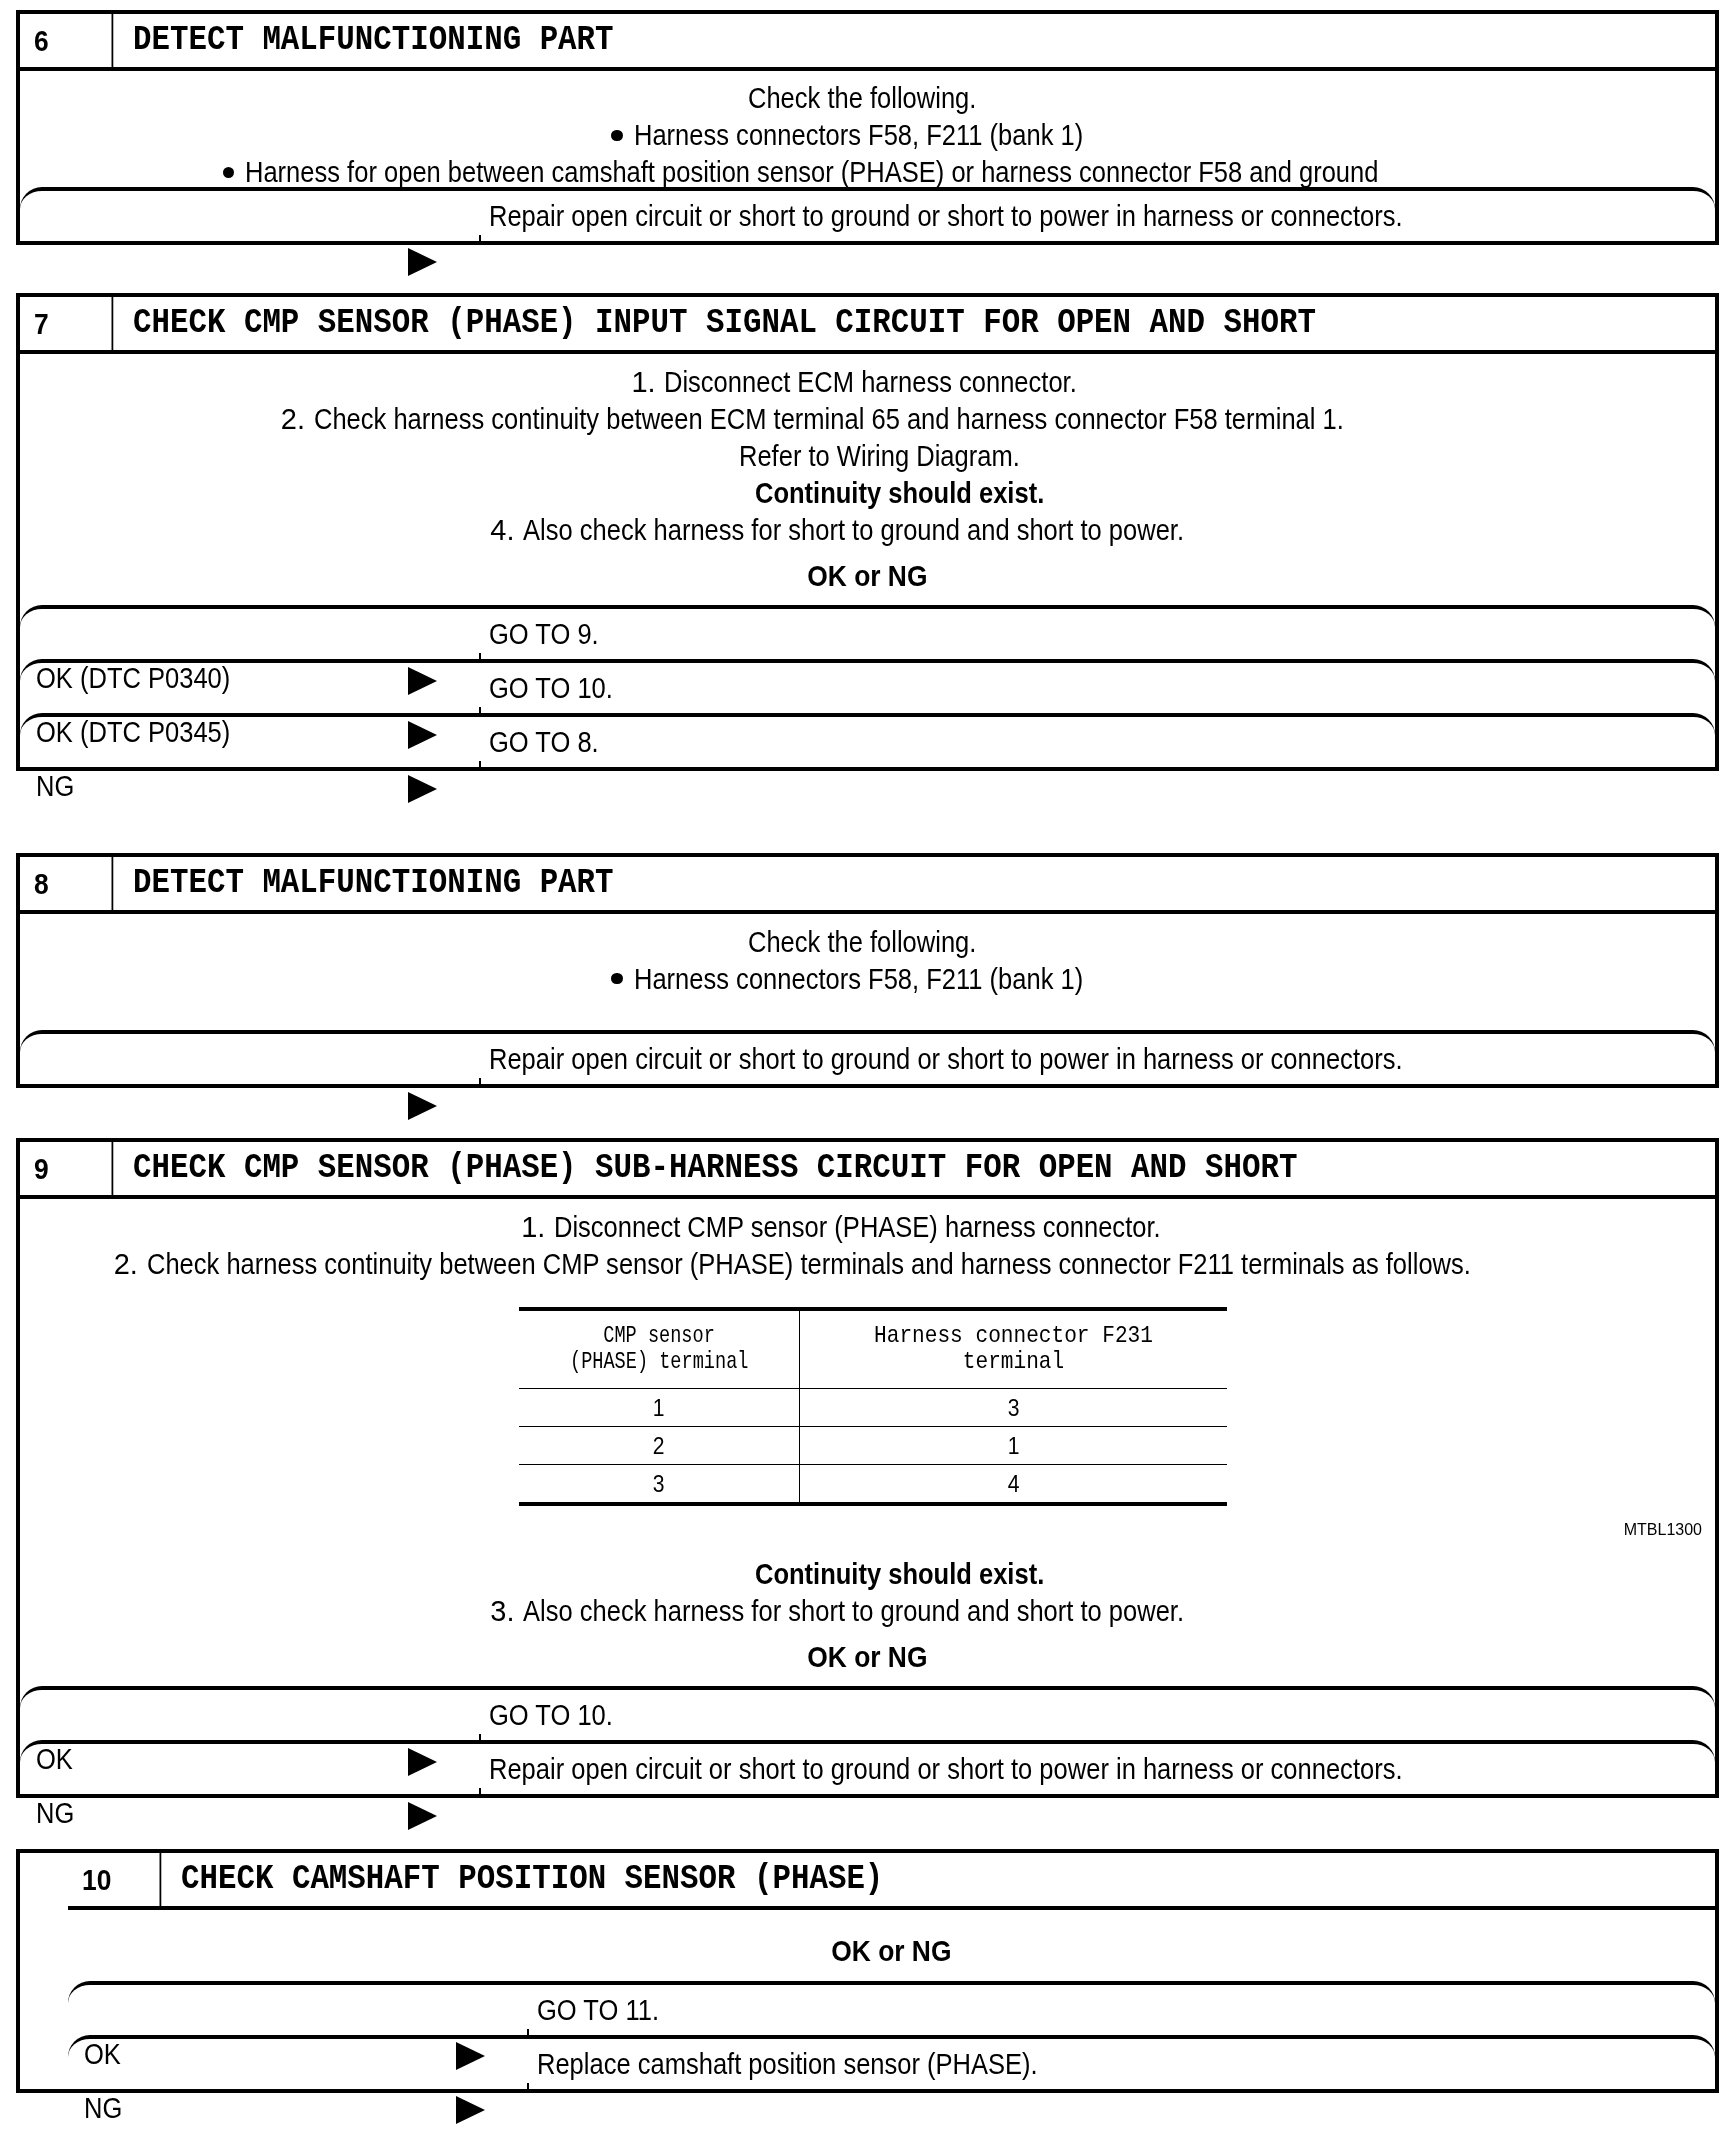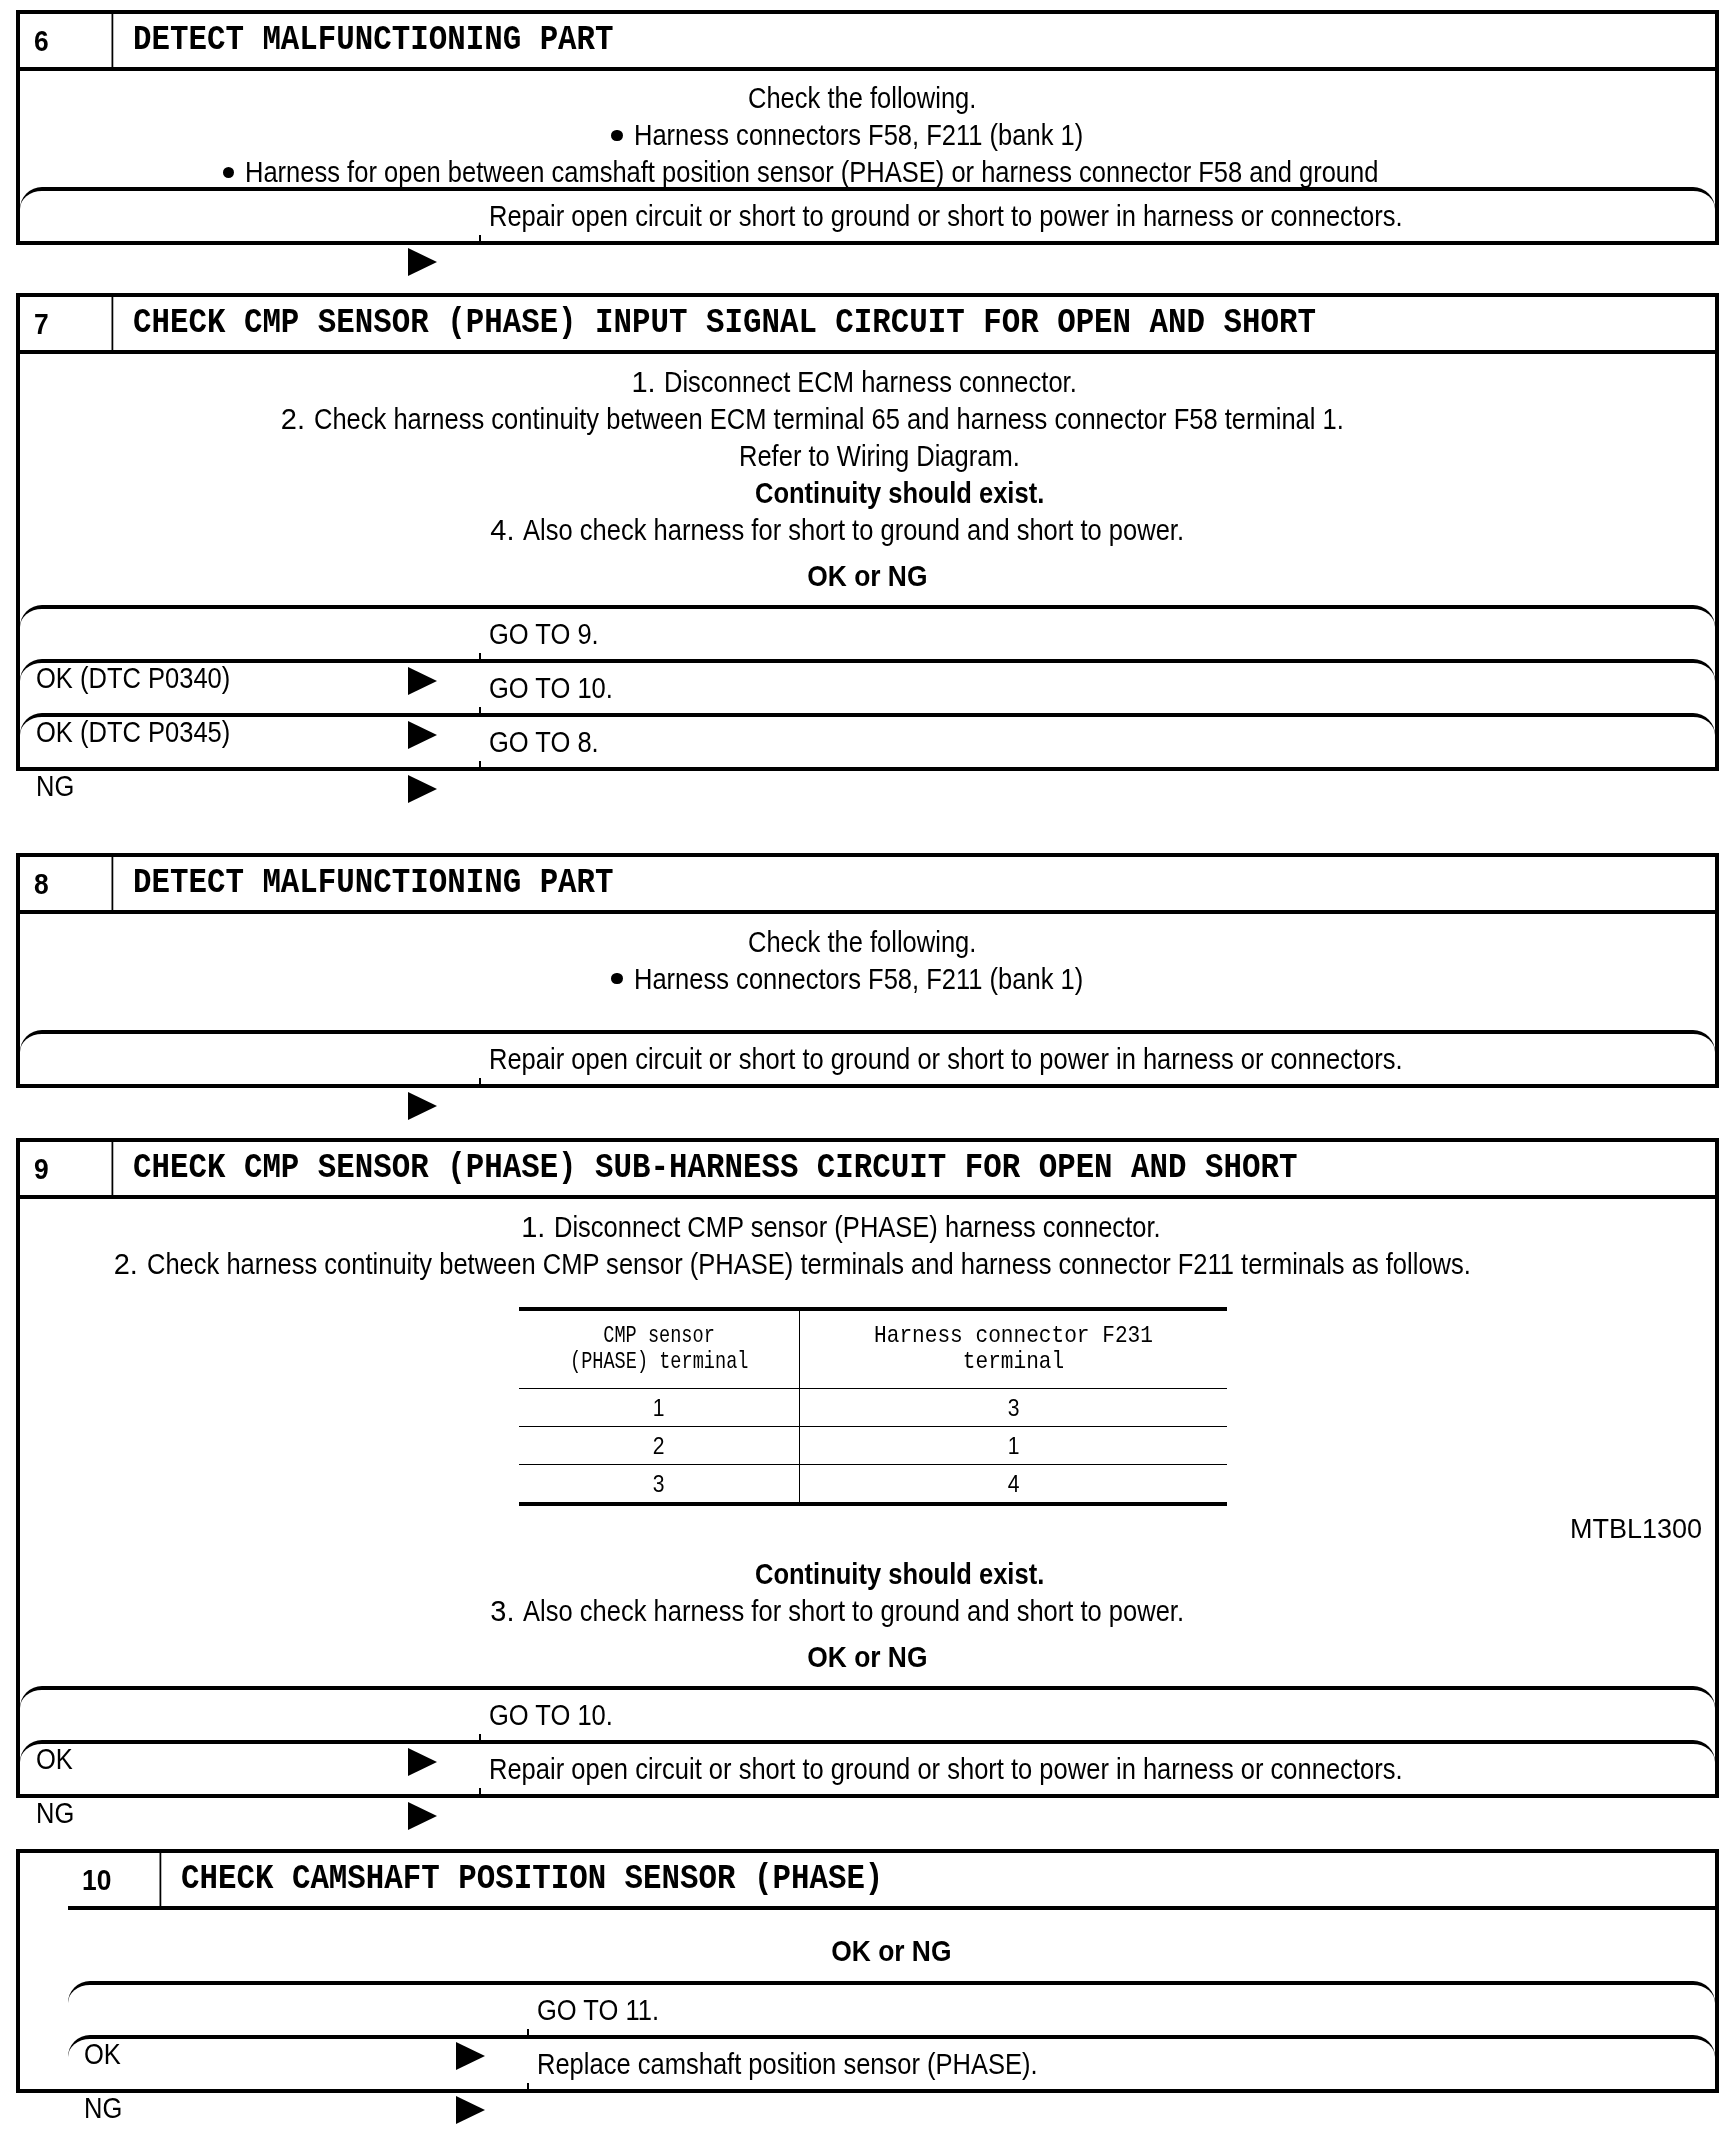--- a/index.html
+++ b/index.html
@@ -34,21 +34,21 @@
   .res .action { flex: 1; font-size: 29px; line-height: 50px; padding-left: 8px; white-space: nowrap; }
   .res .action span { display: inline-block; transform: scaleX(0.88); transform-origin: left center; }
   .conntbl { position: absolute; left: 499px; width: 708px; border-collapse: collapse; font-size: 24px; }
   .conntbl th, .conntbl td { text-align: center; font-weight: normal; padding: 0; }
   .conntbl th span, .conntbl td span { display: inline-block; transform: scaleX(0.88); }
   .conntbl thead tr { border-top: 4.8px solid #000; }
   .conntbl th { height: 77px; line-height: 26px; border-bottom: 1.6px solid #000; font-family: Liberation Mono, monospace; }
   .conntbl td { height: 36px; border-bottom: 1.6px solid #000; }
   .conntbl tbody tr:last-child td { border-bottom: 4.8px solid #000; }
   .conntbl .c1 { width: 280px; border-right: 1.6px solid #000; }
-  .figid { position: absolute; right: 13px; font-size: 27px; }
+  .figid { position: absolute; right: 13px; font-size: 16px; }
 </style>
 </head>
 <body>
 
 <div class="step" style="top:9.7px;">
   <div class="hdr">
     <div class="num">6</div>
     <div class="title"><span>DETECT MALFUNCTIONING PART</span></div>
   </div>
   <div class="body" style="height:103px;padding-top:9.7px;">

